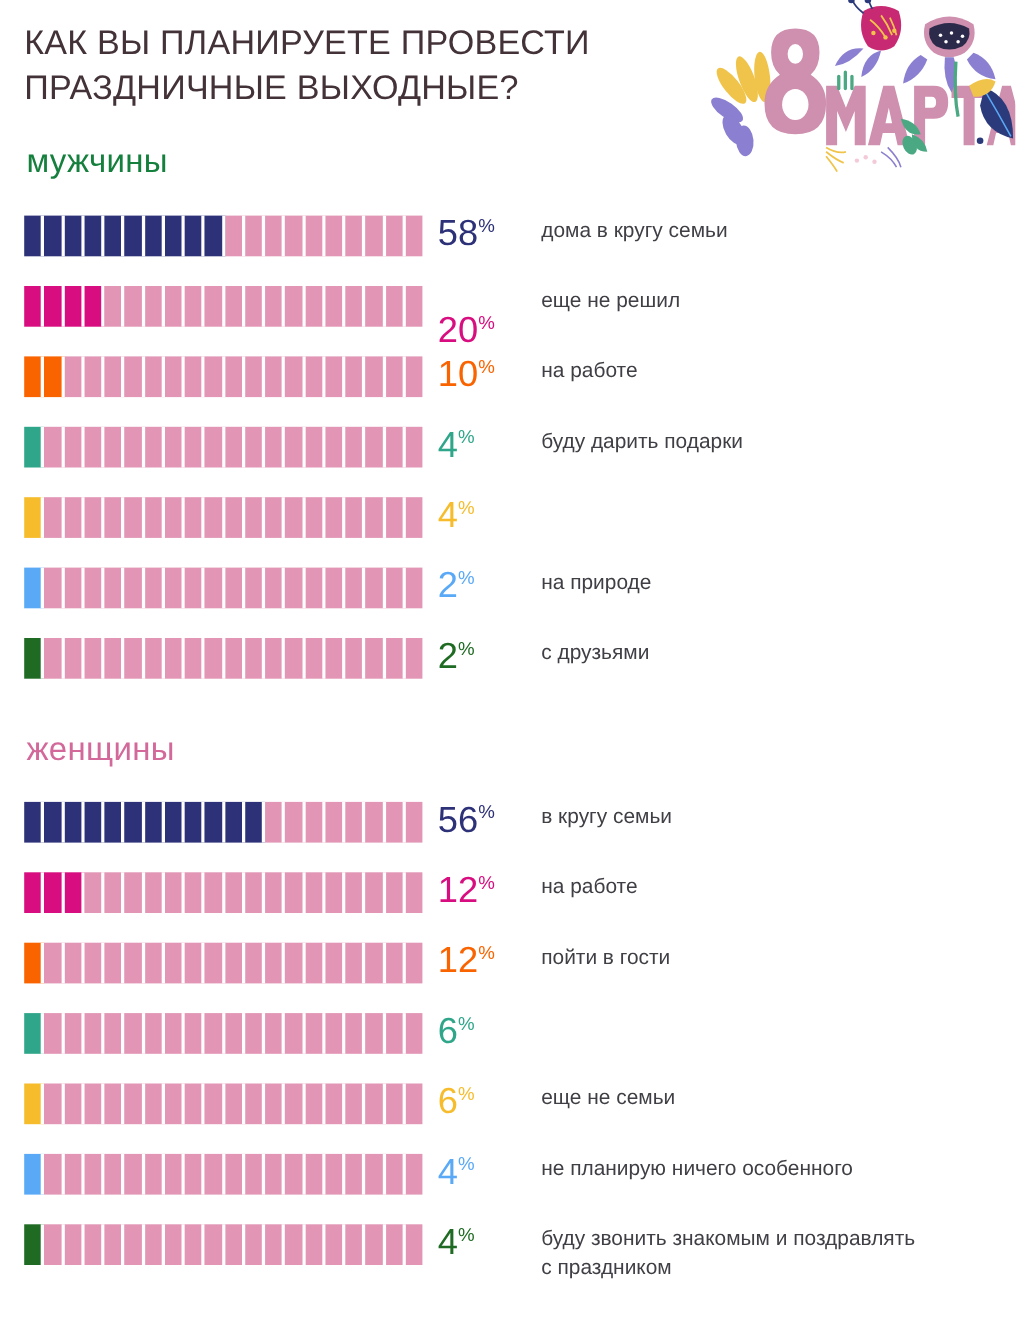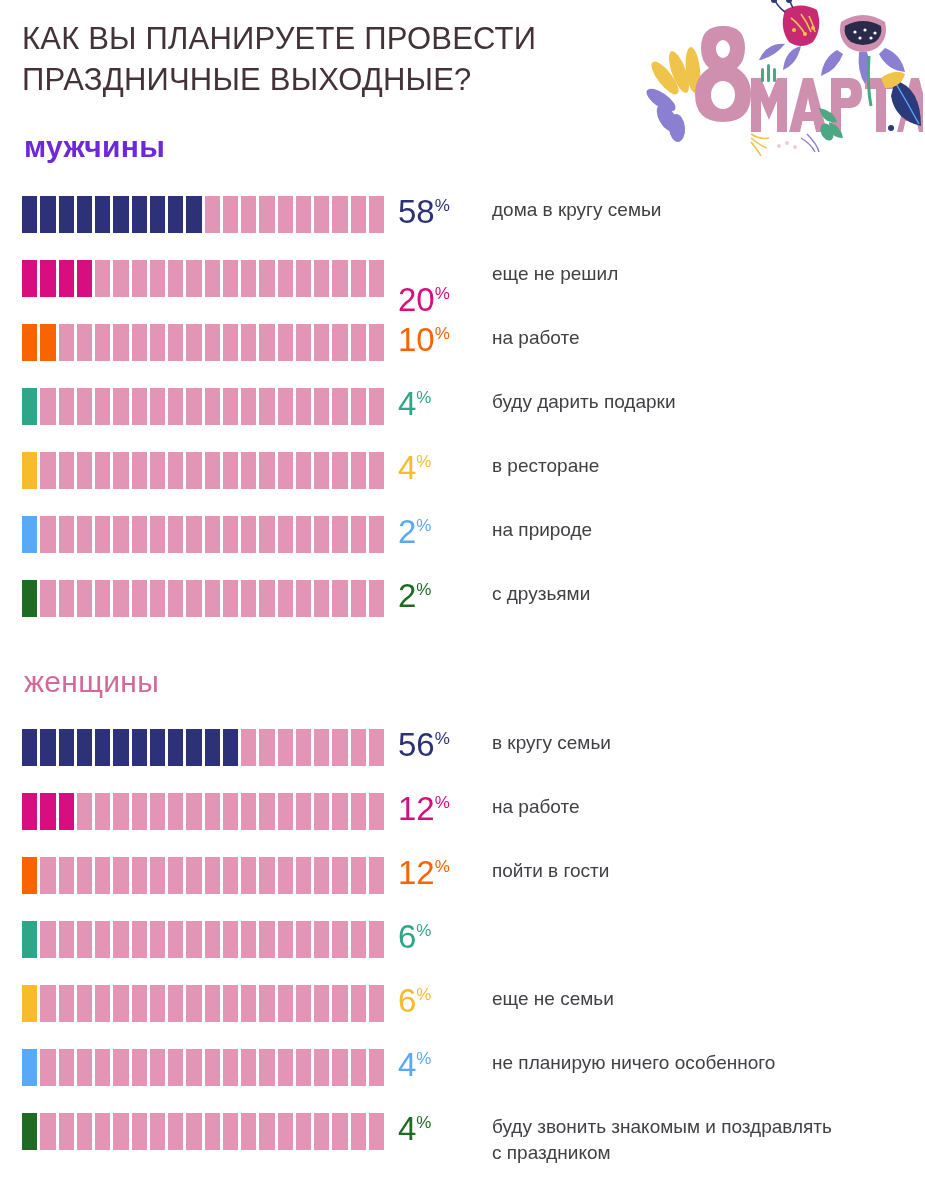--- a/index.html
+++ b/index.html
@@ -230,21 +230,21 @@
         <circle cx="162" cy="147" r="2"></circle>
       </g>
       <g stroke="#8a7fd0" stroke-width="1.4" fill="none">
         <path d="M168 138 q10 6 14 14"></path>
         <path d="M174 134 q10 10 12 18"></path>
       </g>
       <circle cx="258" cy="128" r="3" fill="#2b3a7a"></circle>
     </svg>
   </div>
 
-  <div class="section-title" id="sec-title-men" style="color: #6d28d9; font-weight: bold;">мужчины</div>
+  <div class="section-title" id="sec-title-men" style="color: #15803d;">мужчины</div>
   <div class="rows" id="rows-men">
       <div class="row">
         <div class="bar">
           <div class="seg" style="background: rgb(45, 49, 120);"></div>
           <div class="seg" style="background: rgb(45, 49, 120);"></div>
           <div class="seg" style="background: rgb(45, 49, 120);"></div>
           <div class="seg" style="background: rgb(45, 49, 120);"></div>
           <div class="seg" style="background: rgb(45, 49, 120);"></div>
           <div class="seg" style="background: rgb(45, 49, 120);"></div>
           <div class="seg" style="background: rgb(45, 49, 120);"></div>
@@ -360,21 +360,20 @@
           <div class="seg" style="background: rgb(226, 149, 181);"></div>
           <div class="seg" style="background: rgb(226, 149, 181);"></div>
           <div class="seg" style="background: rgb(226, 149, 181);"></div>
           <div class="seg" style="background: rgb(226, 149, 181);"></div>
           <div class="seg" style="background: rgb(226, 149, 181);"></div>
           <div class="seg" style="background: rgb(226, 149, 181);"></div>
           <div class="seg" style="background: rgb(226, 149, 181);"></div>
           <div class="seg" style="background: rgb(226, 149, 181);"></div>
         </div>
         <div class="pct" style="color: rgb(246, 188, 44);"><span>4</span><span class="sign">%</span></div>
-        <div class="label">в ресторане</div>
       </div>
       <div class="row">
         <div class="bar">
           <div class="seg" style="background: rgb(90, 169, 247);"></div>
           <div class="seg" style="background: rgb(226, 149, 181);"></div>
           <div class="seg" style="background: rgb(226, 149, 181);"></div>
           <div class="seg" style="background: rgb(226, 149, 181);"></div>
           <div class="seg" style="background: rgb(226, 149, 181);"></div>
           <div class="seg" style="background: rgb(226, 149, 181);"></div>
           <div class="seg" style="background: rgb(226, 149, 181);"></div>

